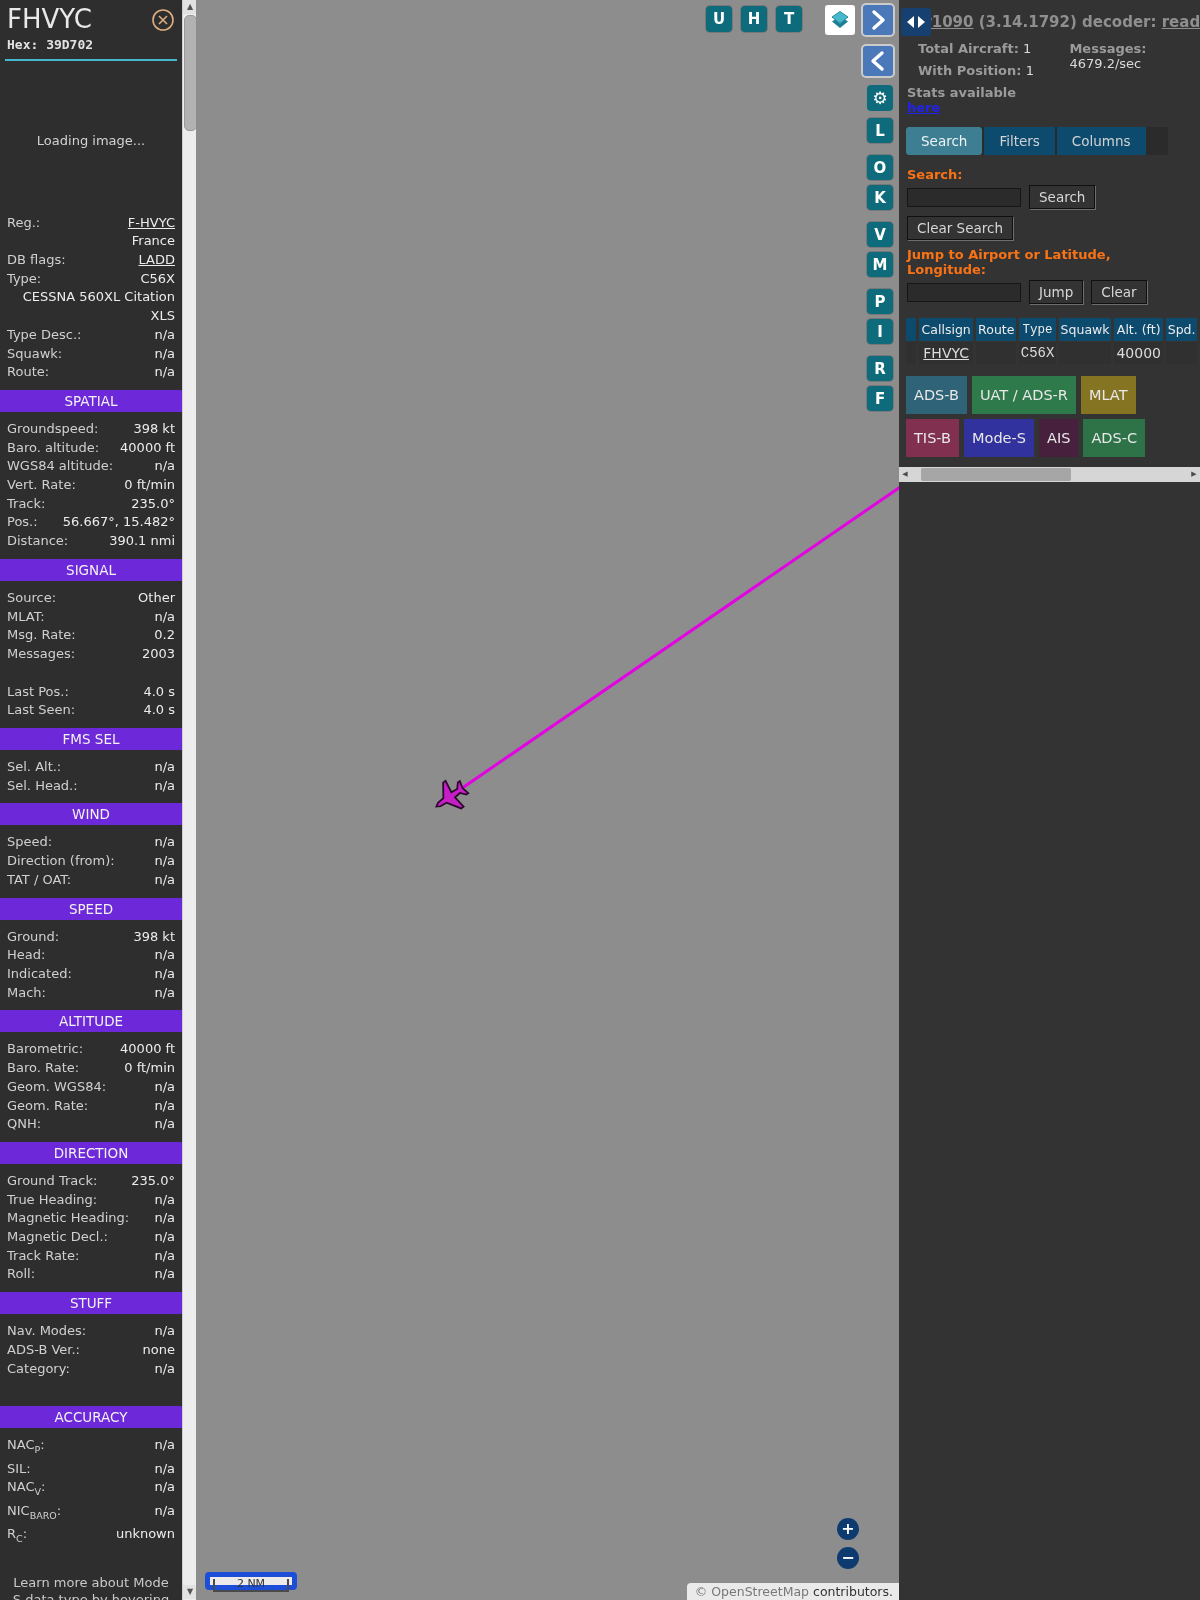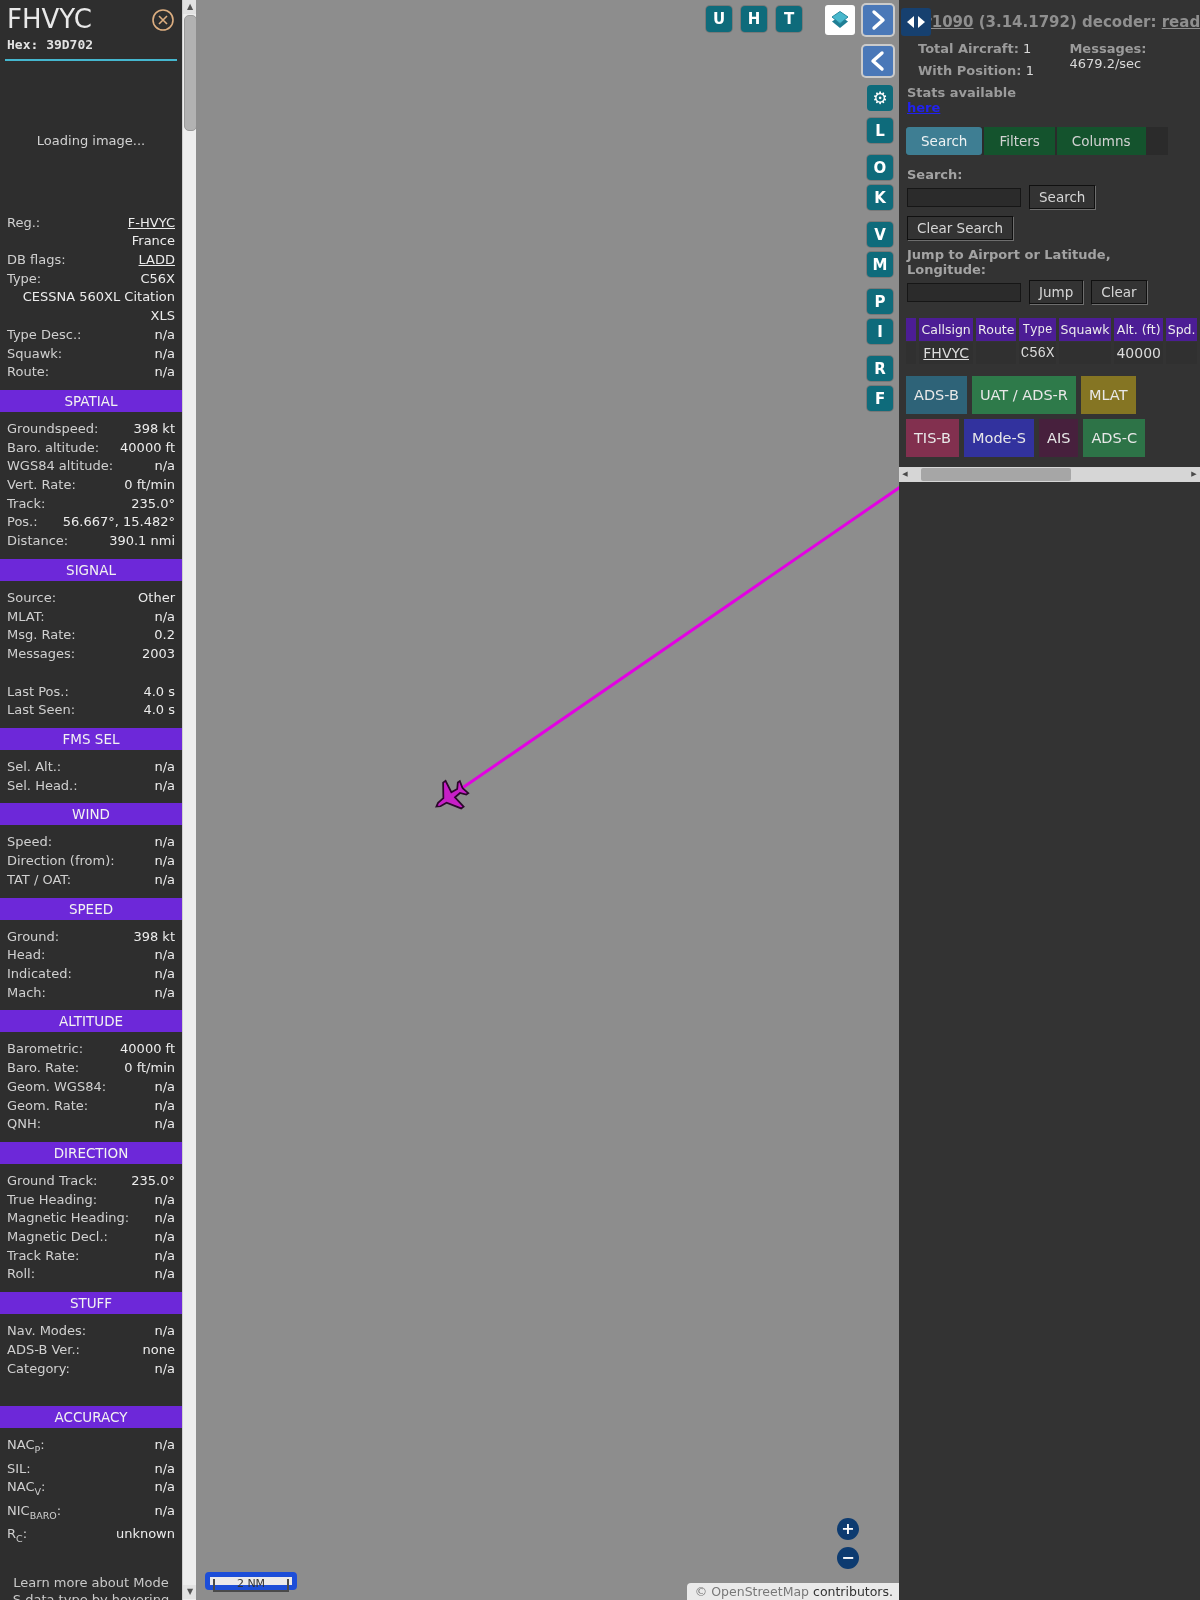--- a/index.html
+++ b/index.html
@@ -78,37 +78,37 @@
   #collapse-btn{position:absolute;left:2px;top:8px;width:30px;height:28px;background:#16406f;border-radius:3px;display:flex;align-items:center;justify-content:center;cursor:pointer;z-index:2;}
   .panel-title{padding:13px 6px 0 8px;font-weight:bold;font-size:15px;color:#8f8f8f;white-space:nowrap;}
   .panel-title a{color:#8f8f8f;text-decoration:underline;}
   .stats{display:flex;padding:10px 8px 0;}
   .stats-left{width:57%;}
   .stats b{color:#9b9b9b;}
   .stats .v{color:#d9d9d9;}
   .stats .line{margin-bottom:7px;margin-left:11px;}
   .here-link{color:#2222ee;font-weight:bold;text-decoration:underline;}
   #tabs{margin:12px 0 0 7px;background:#2b2b2b;width:262px;display:flex;padding:0;}
-  .tab{padding:6px 15px;background:#14532d;color:#d2d2d2;margin-right:2px;font-size:13.5px;cursor:pointer;}
+  .tab{padding:6px 15px;background:#0c4a6e;color:#d2d2d2;margin-right:2px;font-size:13.5px;cursor:pointer;}
   .tab.active{background:#3e7e93;color:#eef3f4;border-radius:3px;}
   #search-form{padding:12px 8px 0;}
-  .form-label{font-weight:bold;color:#a3a3a3;margin-bottom:3px;width:232px;}
+  .form-label{font-weight:bold;color:#f97316;margin-bottom:3px;width:232px;}
   .form-row{display:flex;align-items:center;margin-bottom:7px;}
   .txt-input{
     width:106px;height:17px;background:#2b2b2b;border:1px solid #161616;color:#ddd;
     font-family:inherit;font-size:12px;padding:0 3px;
   }
   .pbtn{
     background:#333;border:1px solid #101010;box-shadow:1px 1px 0 0 #6e6e6e;
     color:#d6d6d6;font-family:inherit;font-size:13.5px;padding:3px 9px;margin-left:8px;cursor:pointer;
   }
   #table-wrap{margin:13px 0 0 4px;overflow:hidden;width:297px;}
   table.ac{border-collapse:separate;border-spacing:3px 1px;table-layout:fixed;}
   table.ac th{
-    background:#4c1d95;color:#ececec;font-weight:normal;font-size:12.5px;
+    background:#0c4a6e;color:#ececec;font-weight:normal;font-size:12.5px;
     padding:4px 1px;text-align:center;white-space:nowrap;
   }
   table.ac td{
     background:#303030;color:#dcdcdc;font-size:14px;padding:3px 1px;text-align:center;white-space:nowrap;
   }
   table.ac .c0{width:18px;} table.ac .c1{width:56px;} table.ac .c2{width:40px;}
   table.ac .c3{width:36px;font-family:Liberation Mono, monospace;} table.ac .c4{width:52px;} table.ac .c5{width:50px;} table.ac .c6{width:30px;}
   td .cs-link{text-decoration:underline;cursor:pointer;}
   #legend{margin:11px 0 0 7px;width:280px;}
   .badge{

